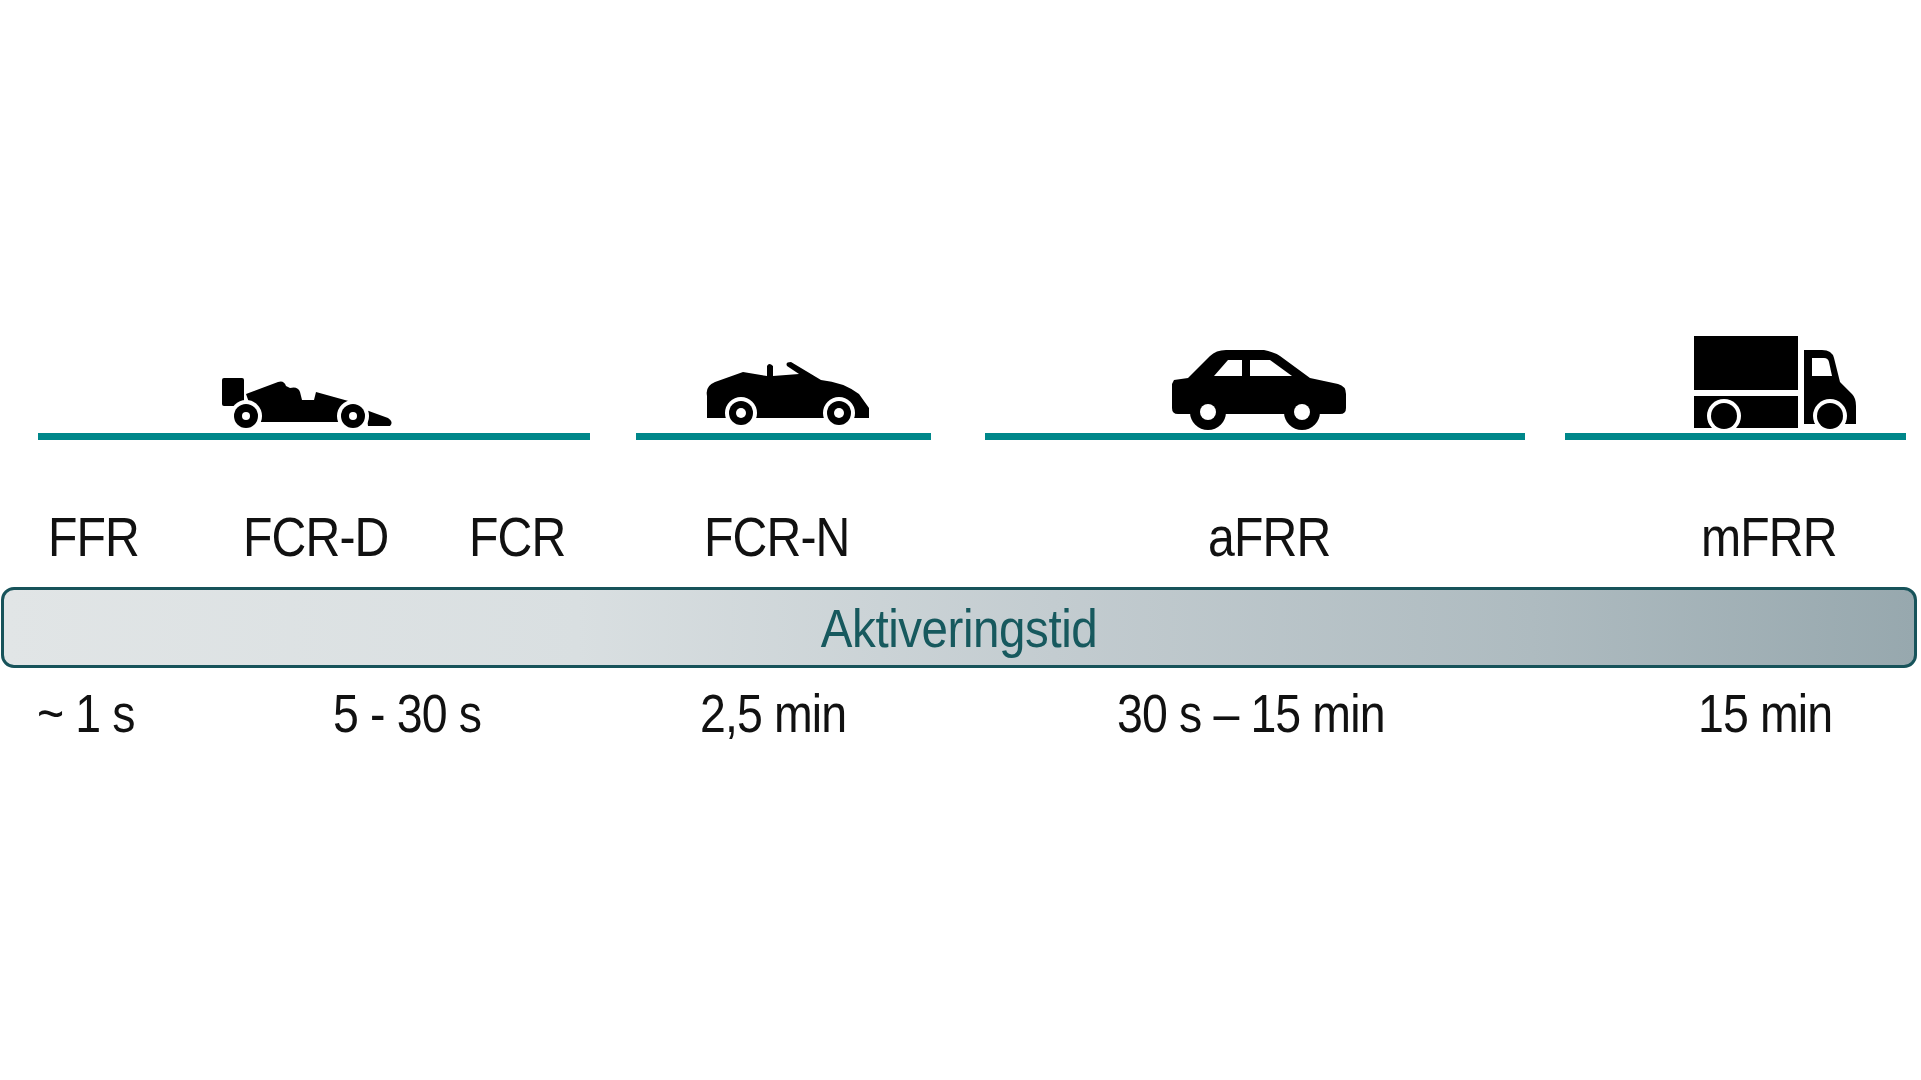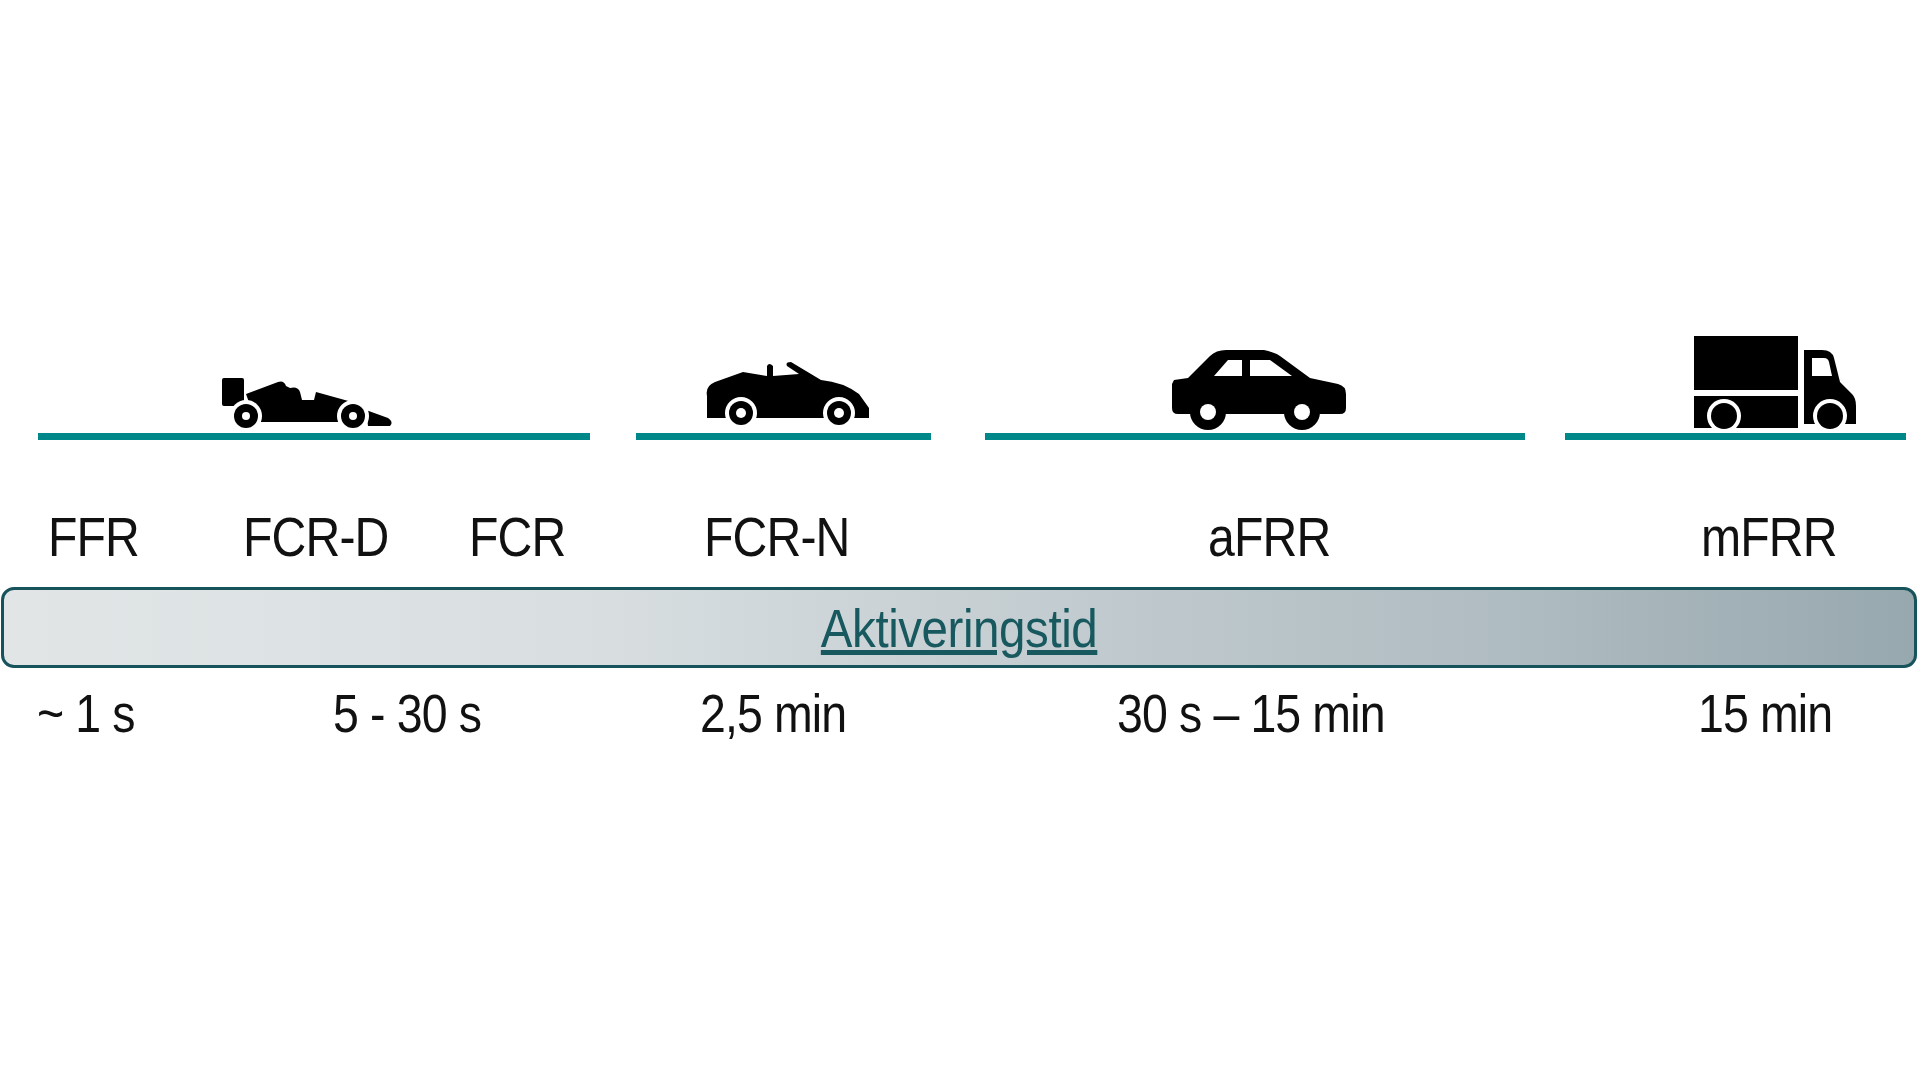--- a/index.html
+++ b/index.html
@@ -5,21 +5,21 @@
   html,body{margin:0;padding:0;background:#ffffff;}
   body{width:1921px;height:1080px;position:relative;overflow:hidden;font-family:"Liberation Sans","DejaVu Sans",sans-serif;}
   .seg{position:absolute;height:7px;background:#00878a;top:433px;}
   .veh{position:absolute;}
   .veh svg{display:block;}
   .lbl{position:absolute;top:504px;font-size:56px;color:#111;letter-spacing:-1px;white-space:nowrap;transform:scaleX(0.86);transform-origin:left top;}
   .time{position:absolute;top:682px;font-size:54px;color:#111;letter-spacing:-1px;white-space:nowrap;transform:scaleX(0.86);transform-origin:left top;}
   .bar{position:absolute;left:1px;top:587px;width:1916px;height:81px;box-sizing:border-box;border:3px solid #17535a;border-radius:13px;
        background:linear-gradient(90deg,#e1e5e6 0%,#d9dfe1 30%,#c3ccd0 55%,#aebbc0 80%,#97a8ae 100%);}
   .bar-text{position:absolute;left:0;right:0;top:0;bottom:0;display:flex;align-items:center;justify-content:center;
-       font-size:54px;color:#17595e;letter-spacing:-0.5px;text-decoration:underline;}
+       font-size:54px;color:#17595e;letter-spacing:-0.5px;}
   .bar-text span{display:inline-block;transform:scaleX(0.88);}
 </style>
 </head>
 <body>
 
 <div class="seg" style="left:38px;width:552px;"></div>
 <div class="seg" style="left:636px;width:295px;"></div>
 <div class="seg" style="left:985px;width:540px;"></div>
 <div class="seg" style="left:1565px;width:341px;"></div>
 

